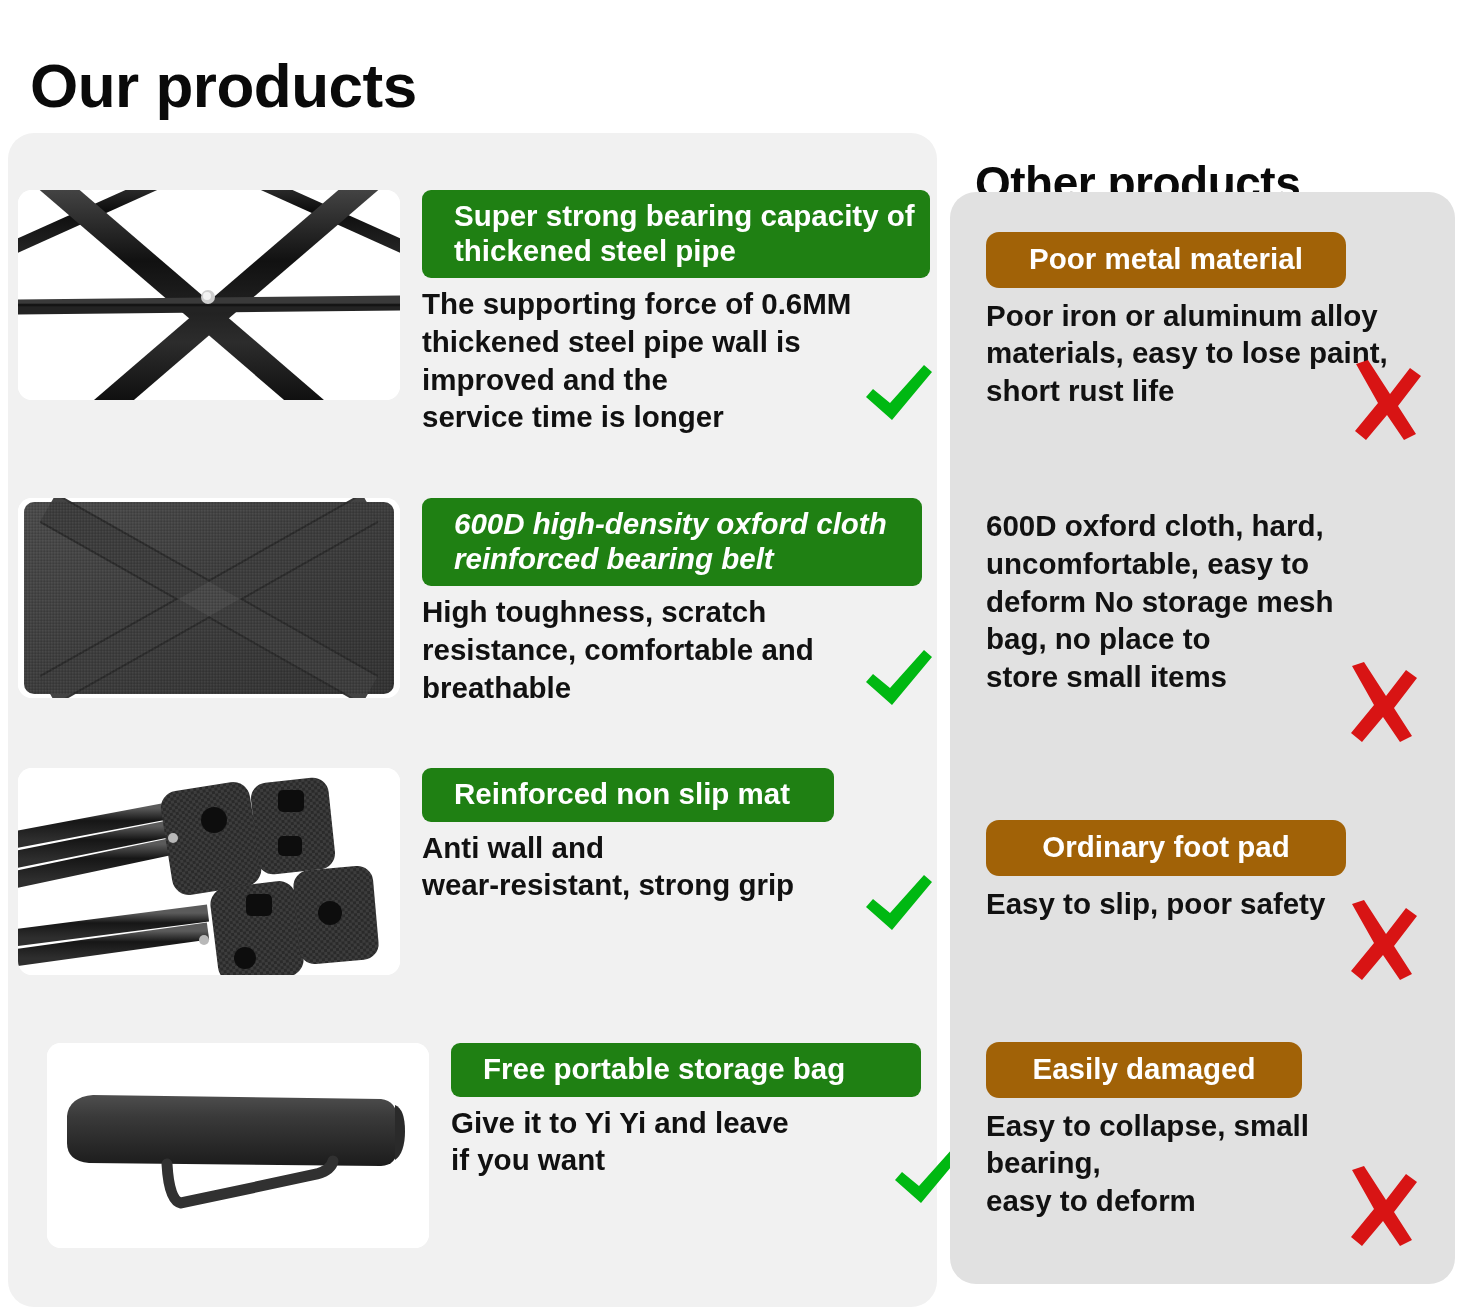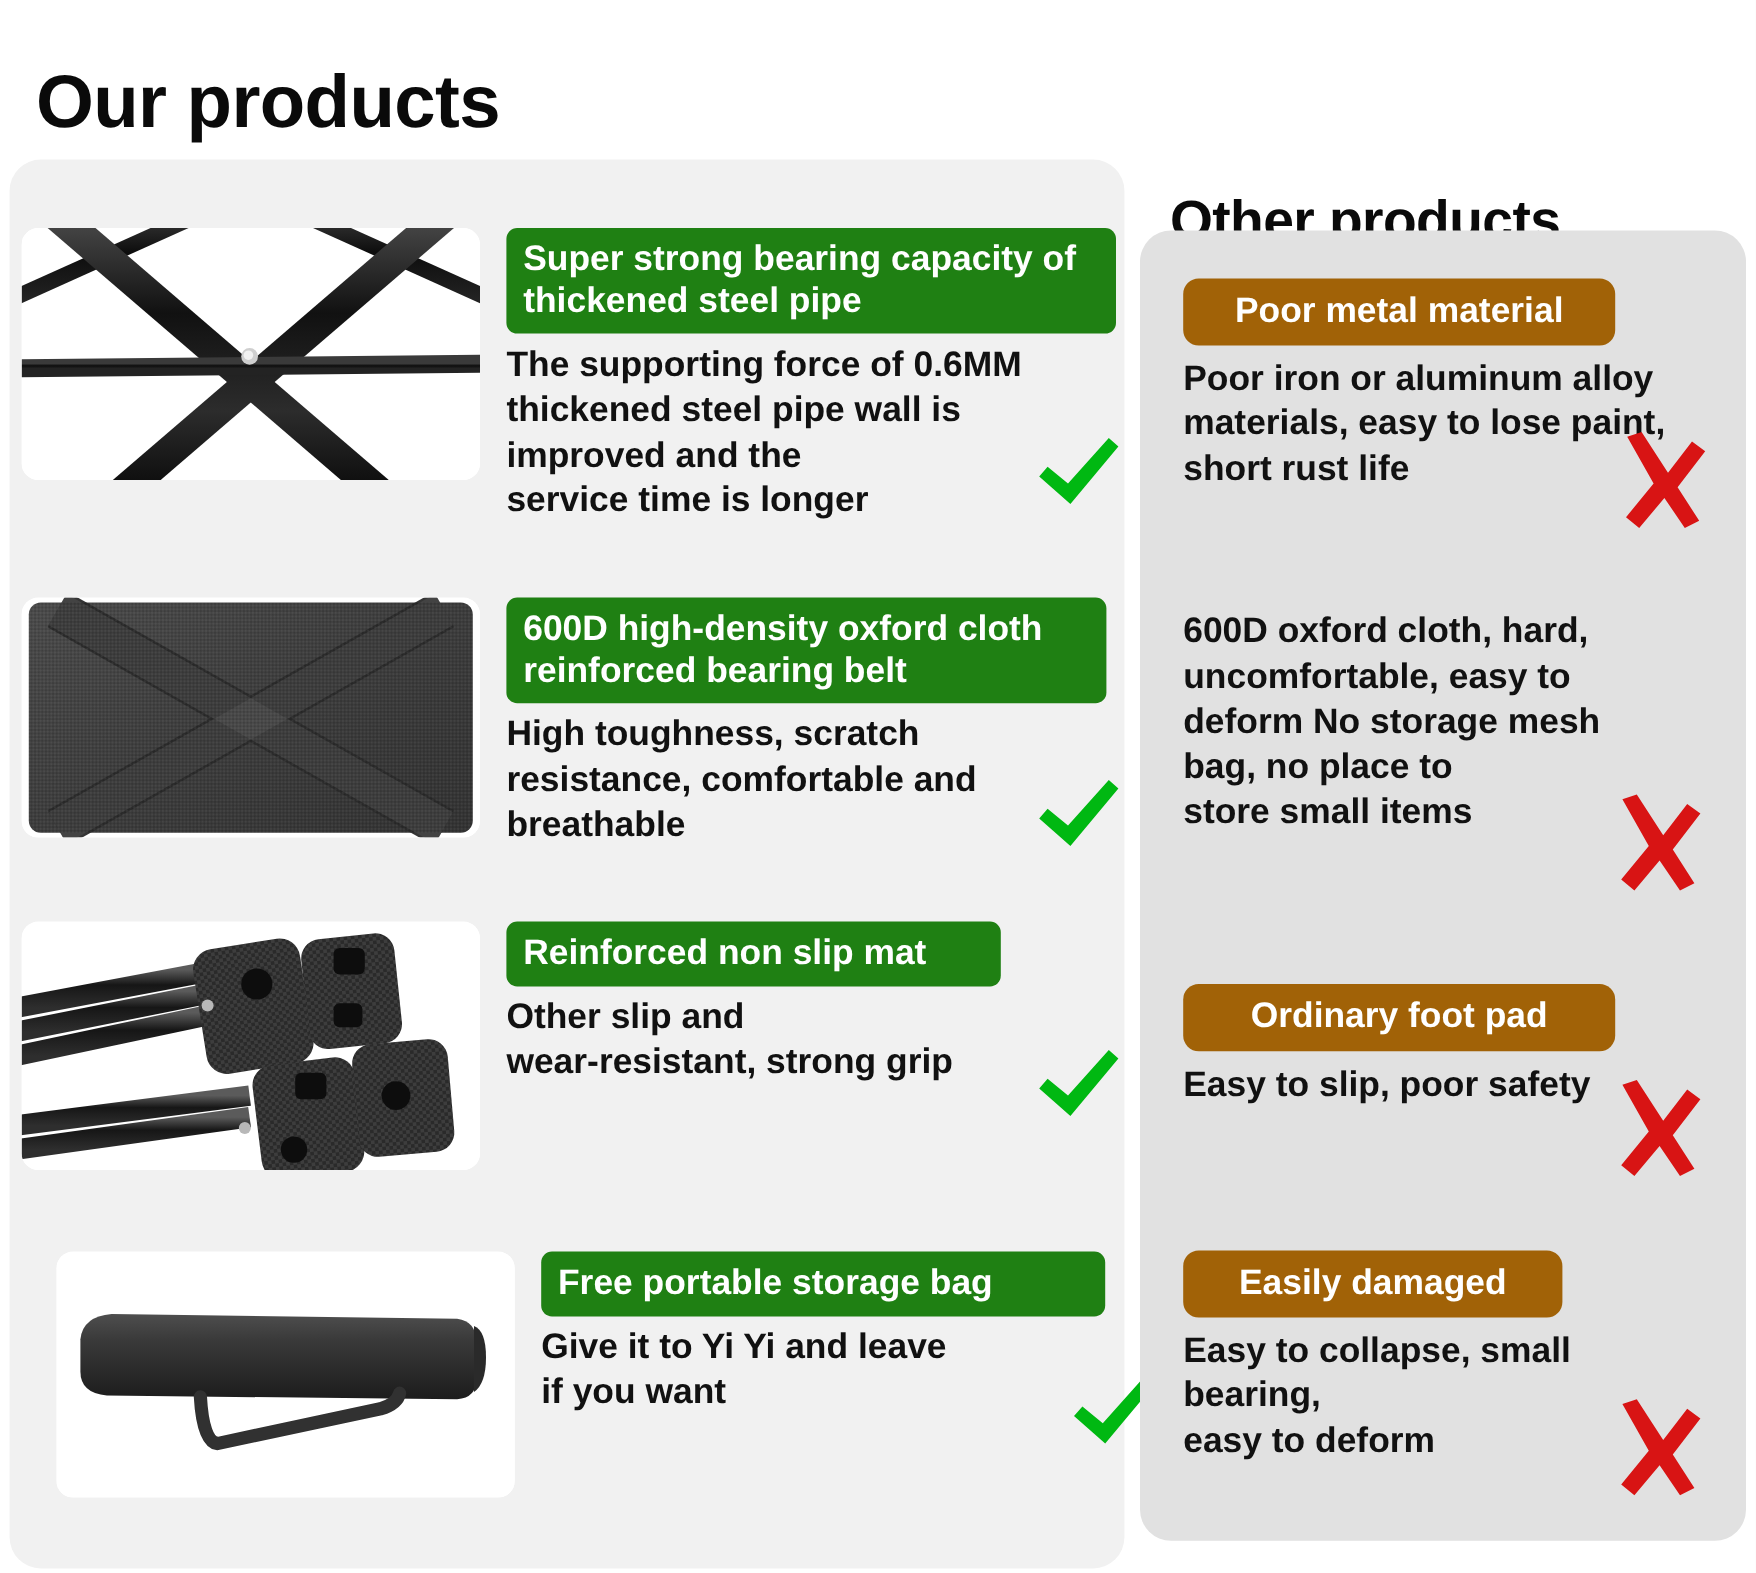--- a/index.html
+++ b/index.html
@@ -76,21 +76,21 @@
     margin-left: 22px;
     width: 510px;
   }
   .green-badge {
     display: inline-block;
     background: #1f8013;
     color: #ffffff;
     font-size: 29.5px;
     font-weight: bold;
     line-height: 1.17;
-    padding: 9px 14px 10px 14px;
+    padding: 9px 14px 10px 32px;
     border-radius: 9px;
     box-sizing: border-box;
   }
   .feature-body {
     color: #111111;
     font-size: 29.5px;
     font-weight: bold;
     line-height: 1.28;
     margin-top: 7px;
     white-space: pre-line;
@@ -208,21 +208,21 @@
       <g>
         <line x1="30" y1="10" x2="352" y2="192" stroke="#2b2b2b" stroke-width="34" opacity="0.95"></line>
         <line x1="352" y1="10" x2="30" y2="192" stroke="#2b2b2b" stroke-width="34" opacity="0.95"></line>
         <line x1="30" y1="10" x2="352" y2="192" stroke="#5a5a5a" stroke-width="30" opacity="0.4"></line>
         <line x1="352" y1="10" x2="30" y2="192" stroke="#5a5a5a" stroke-width="30" opacity="0.4"></line>
       </g>
       <rect x="6" y="4" width="370" height="192" rx="10" fill="url(#weave)"></rect>
     </svg>
   </div>
   <div class="feature-text">
-    <div class="green-badge" style="width:500px;">600D high-density oxford cloth reinforced bearing belt</div>
+    <div class="green-badge" style="width:500px;font-style:italic;">600D high-density oxford cloth reinforced bearing belt</div>
     <div class="feature-body">High toughness, scratch
 resistance, comfortable and
 breathable</div>
     <svg class="check-icon" style="left:440px; top:150px;" viewBox="0 0 74 60">
       <path d="M4 34 L11 26 L28 40 L62 2 L70 9 L30 57 Z" fill="#00b812"></path>
     </svg>
   </div>
 </div>
 
 <div class="feature-row" style="left:18px; top:768px;">
@@ -261,21 +261,21 @@
         <rect x="228" y="126" width="26" height="22" rx="5" fill="#0d0d0d"></rect>
         <circle cx="227" cy="190" r="11" fill="#0d0d0d"></circle>
         <circle cx="186" cy="172" r="5" fill="#b8b8b8"></circle>
         <rect x="278" y="100" width="80" height="94" rx="16" fill="url(#tread)" transform="rotate(-5 318 147)"></rect>
         <circle cx="312" cy="145" r="12" fill="#0d0d0d"></circle>
       </g>
     </svg>
   </div>
   <div class="feature-text">
     <div class="green-badge" style="width:412px;">Reinforced non slip mat</div>
-    <div class="feature-body">Other slip and
+    <div class="feature-body">Anti wall and
 wear-resistant, strong grip</div>
     <svg class="check-icon" style="left:440px; top:105px;" viewBox="0 0 74 60">
       <path d="M4 34 L11 26 L28 40 L62 2 L70 9 L30 57 Z" fill="#00b812"></path>
     </svg>
   </div>
 </div>
 
 <div class="feature-row" style="left:18px; top:1043px;margin-left:29px;">
   <div class="thumb" style="height:205px;">
     <svg viewBox="0 0 382 205" width="382" height="205" aria-hidden="true">

